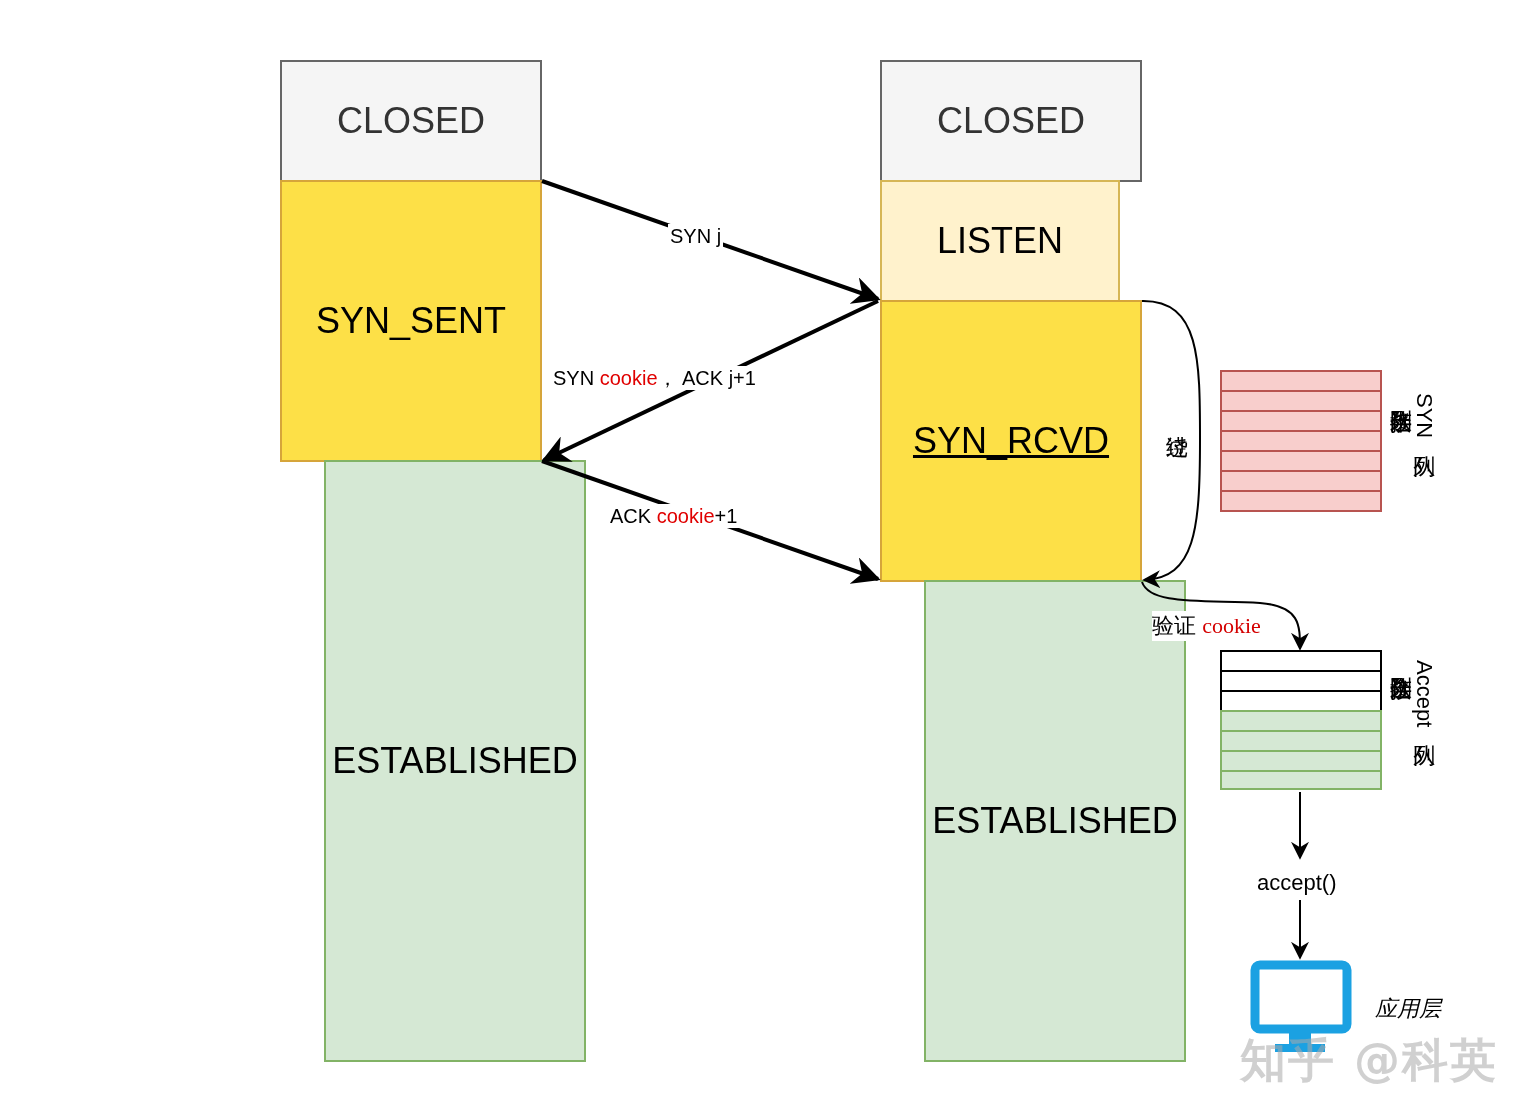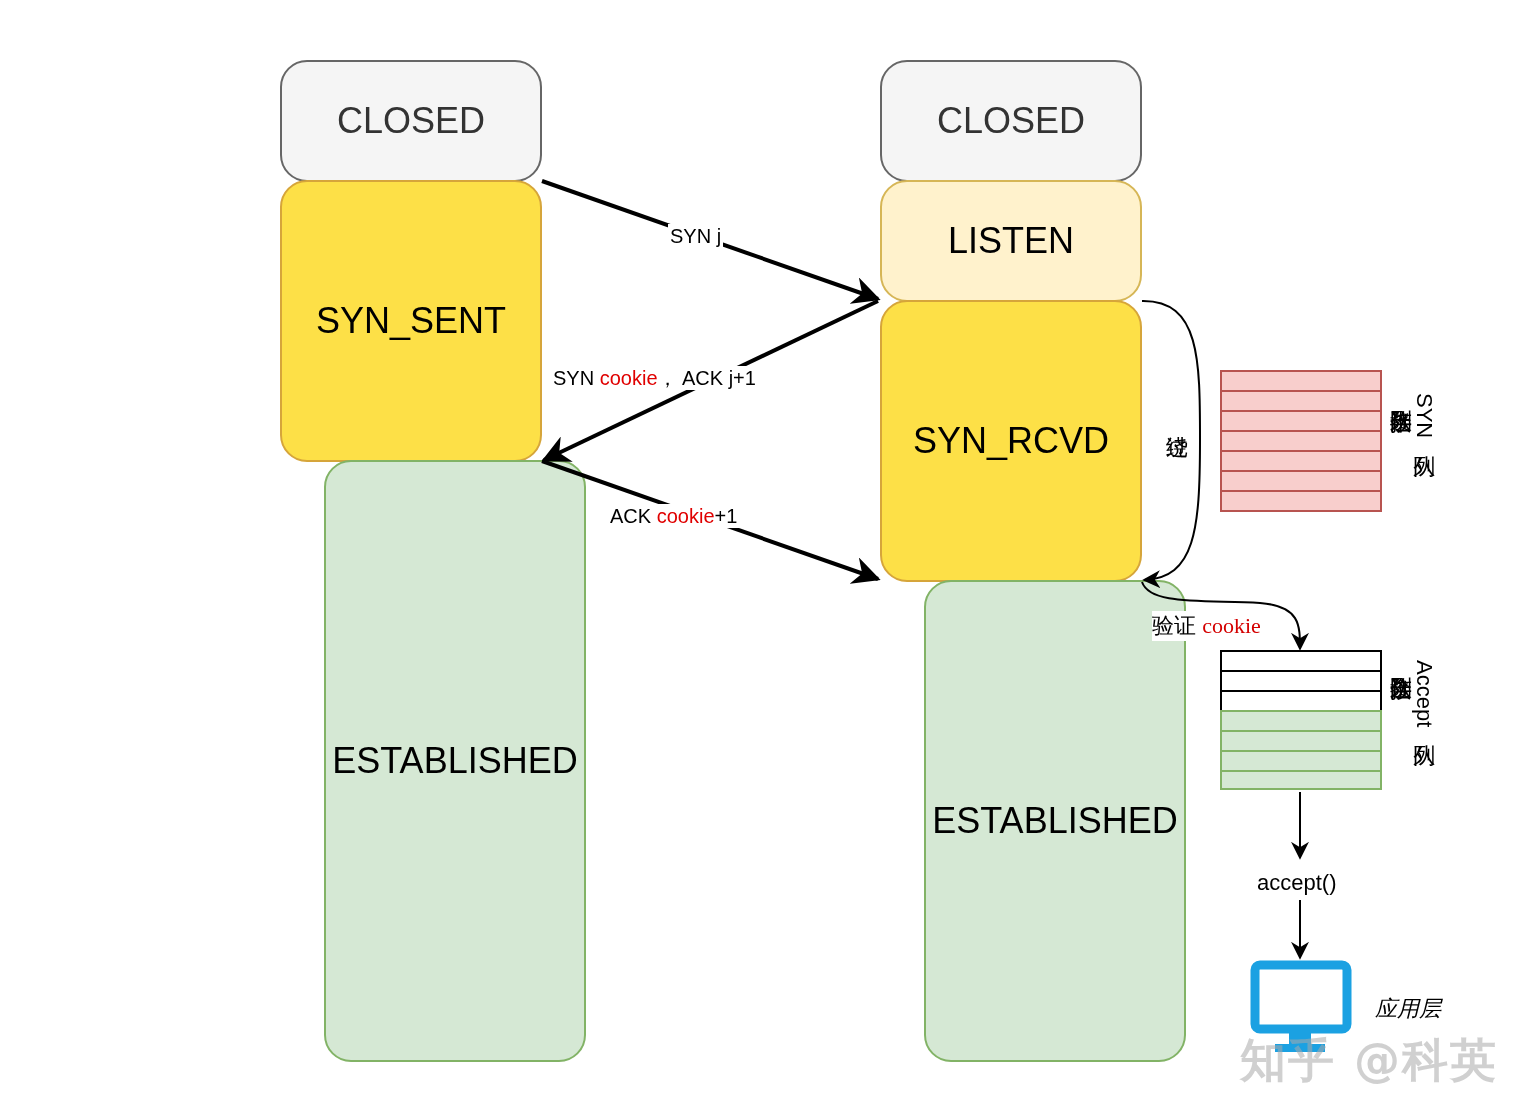--- a/index.html
+++ b/index.html
@@ -1,19 +1,19 @@
 <!DOCTYPE html>
 <html><head>
 <meta charset="utf-8">
 <style>
   html, body { margin: 0; padding: 0; background: #ffffff; }
   body { width: 1520px; height: 1120px; position: relative; overflow: hidden;
          font-family: "Liberation Sans", "DejaVu Sans", sans-serif; }
   .state { position: absolute; box-sizing: border-box; display: flex;
-           align-items: center; justify-content: center; font-size: 36px; color: #000; border-radius: 27px; }
+           align-items: center; justify-content: center; font-size: 36px; color: #000; }
   .closed { background: #f5f5f5; border: 2px solid #666666; color: #333333; }
   .sent, .rcvd { background: #fde047; border: 2px solid #d79b00; border-color: #d6a53a; }
   .listen { background: #fff2cc; border: 2px solid #d6b656; }
   .est { background: #d5e8d4; border: 2px solid #82b366; margin-left: 44px; }
   .edge-label { position: absolute; background: #ffffff; font-size: 20px; color: #000;
                 white-space: nowrap; line-height: 1; padding: 2px 2px; }
   .red { color: #e00000; }
   .serif-red { color: #d40000; font-family: "Liberation Serif", "DejaVu Serif", serif; }
   .small-label { position: absolute; font-size: 22px; color: #000; white-space: nowrap; background: #fff; }
   .queue { position: absolute; box-sizing: border-box; }
@@ -33,24 +33,24 @@
 <div class="state sent" style="left:280px;top:180px;width:262px;height:282px;">
   <span>SYN_SENT</span>
 </div>
 <div class="state est" style="left:280px;top:460px;width:262px;height:602px;">
   <span>ESTABLISHED</span>
 </div>
 
 <div class="state closed" style="left:880px;top:60px;width:262px;height:122px;">
   <span>CLOSED</span>
 </div>
-<div class="state listen" style="left:880px;top:180px;width:262px;height:122px;">
+<div class="state listen" style="left:880px;top:180px;width:240px;height:122px;">
   <span>LISTEN</span>
 </div>
-<div class="state rcvd" style="left:880px;top:300px;width:262px;height:282px;">
+<div class="state rcvd" style="left:880px;top:300px;width:262px;height:282px;text-decoration:underline;">
   <span>SYN_RCVD</span>
 </div>
 <div class="state est" style="left:880px;top:580px;width:262px;height:482px;">
   <span>ESTABLISHED</span>
 </div>
 
 <svg width="1520" height="1120">
   <defs>
     <marker id="ah" viewBox="0 0 10 10" refX="9" refY="5" markerWidth="7" markerHeight="7" orient="auto-start-reverse">
       <path d="M0,0 L10,5 L0,10 L3,5 Z" fill="#000"></path>

